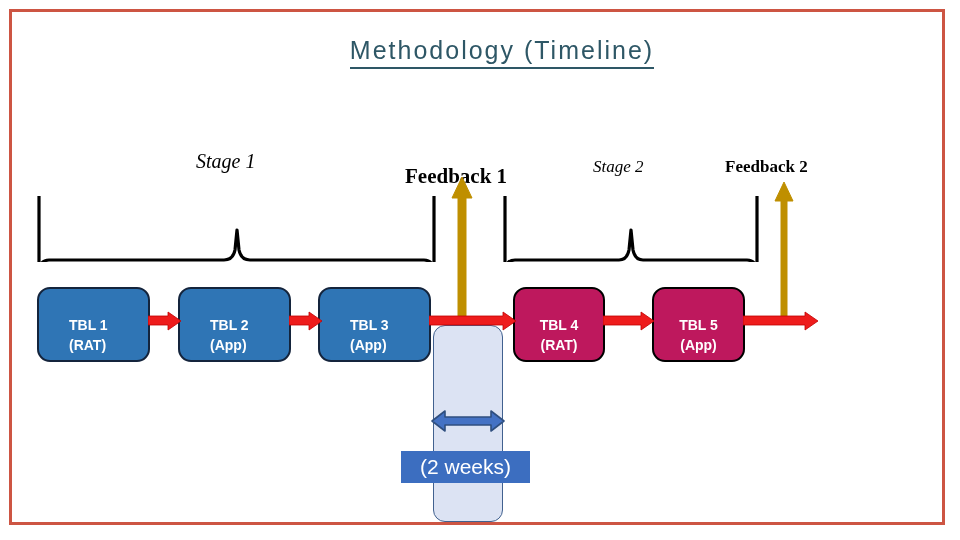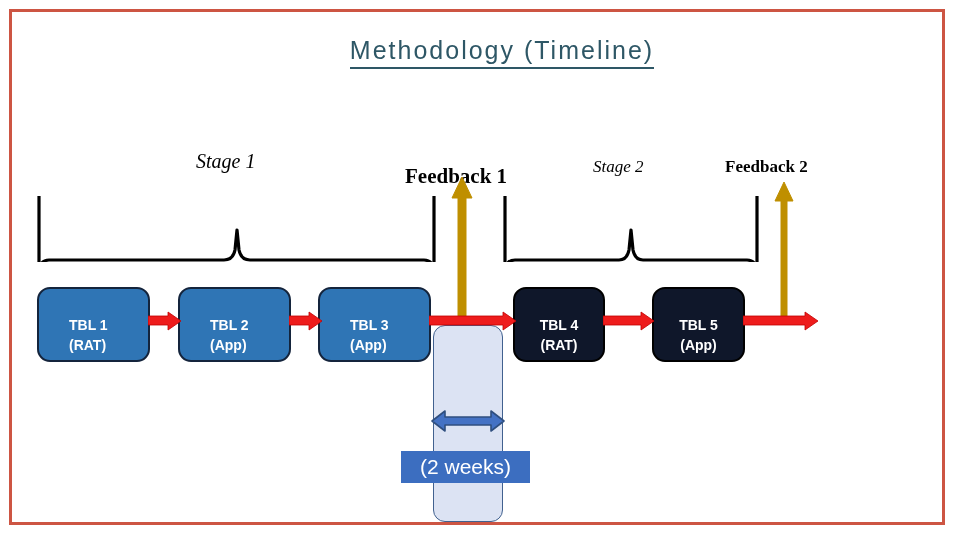--- a/index.html
+++ b/index.html
@@ -85,21 +85,21 @@
     font-size: 14px;
     font-weight: bold;
     display: flex;
     flex-direction: column;
     align-items: center;
     justify-content: center;
     line-height: 1.45;
     text-align: center;
   }
   .tbl-box.blue  { background: #2f75b5; border: 2px solid #14243c; }
-  .tbl-box.green { background: #0f172a; border: 2px solid #000000; }
+  .tbl-box.green { background: #be185d; border: 2px solid #000000; }
   .tbl-box .ln1 { display: block; margin-top: 21px; }
   .tbl-box .ln2 { display: block; }
 
   
   .tbl-box.lefted { align-items: flex-start; padding-left: 30px; text-align: left; }
 
   
   .red-arrow { position: absolute; }
 
   

